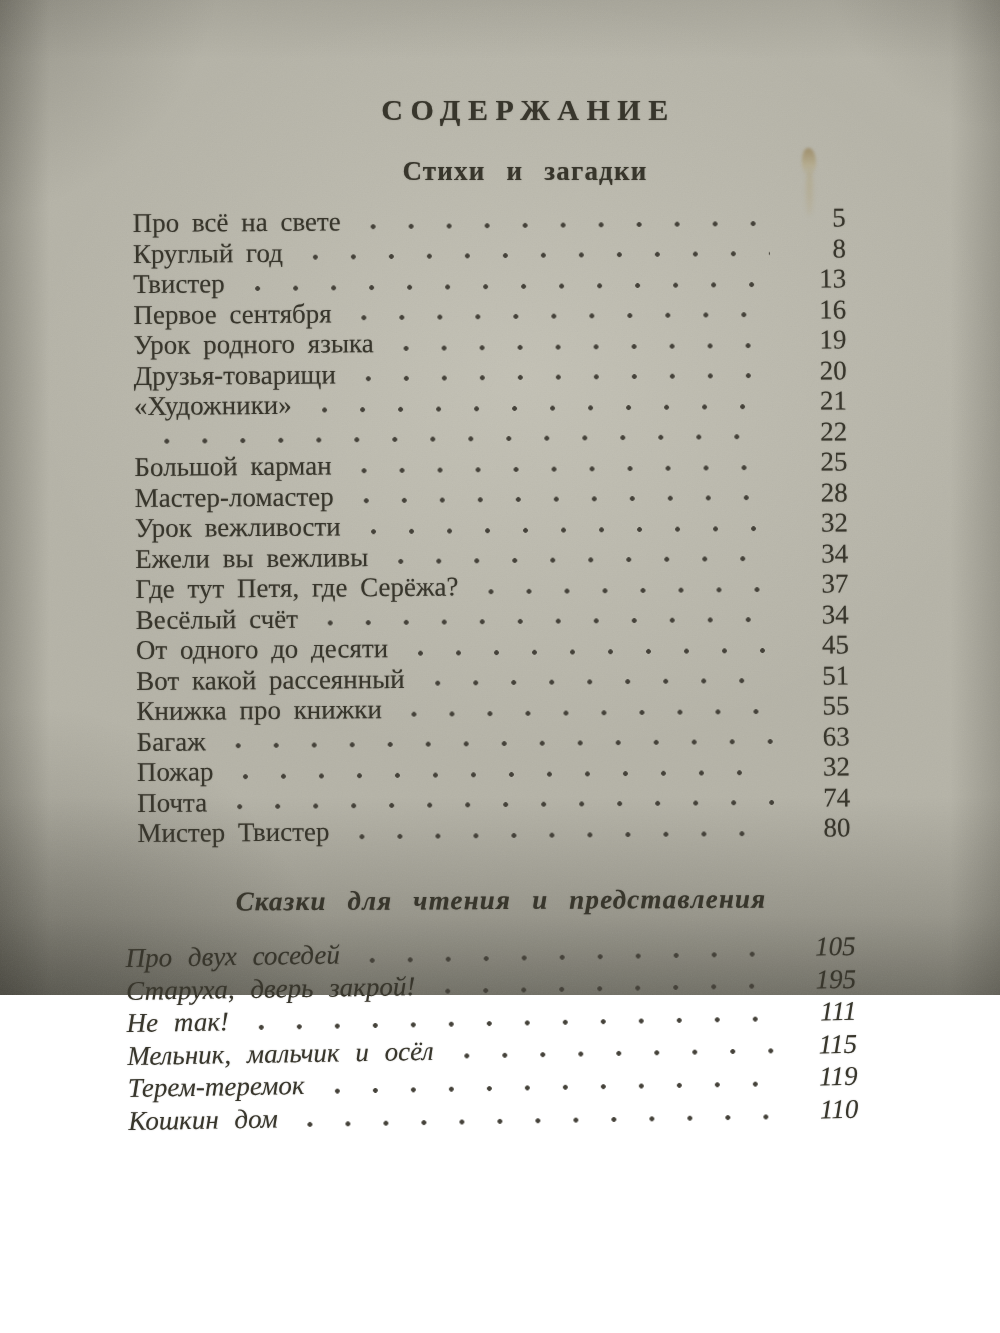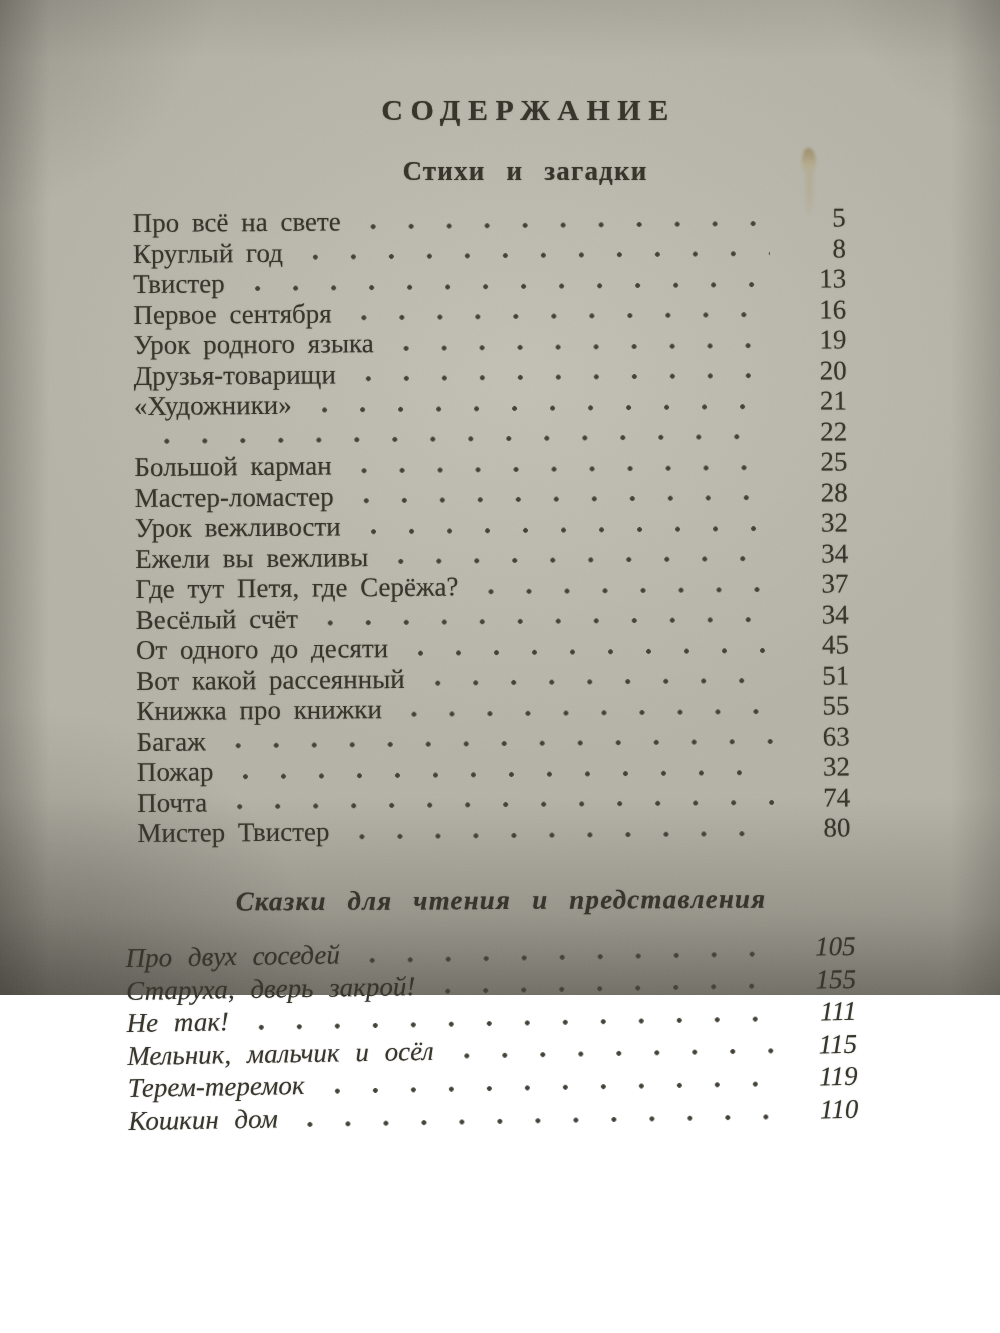--- a/index.html
+++ b/index.html
@@ -269,21 +269,21 @@
     <div class="entries">
   <div class="toc-row">
     <span class="entry-title">Про двух соседей</span>
     <span class="dots"></span>
     <span class="entry-page">105</span>
   </div>
 
   <div class="toc-row">
     <span class="entry-title">Старуха, дверь закрой!</span>
     <span class="dots"></span>
-    <span class="entry-page">155</span>
+    <span class="entry-page">195</span>
   </div>
 
   <div class="toc-row">
     <span class="entry-title">Не так!</span>
     <span class="dots"></span>
     <span class="entry-page">111</span>
   </div>
 
   <div class="toc-row">
     <span class="entry-title">Мельник, мальчик и осёл</span>

